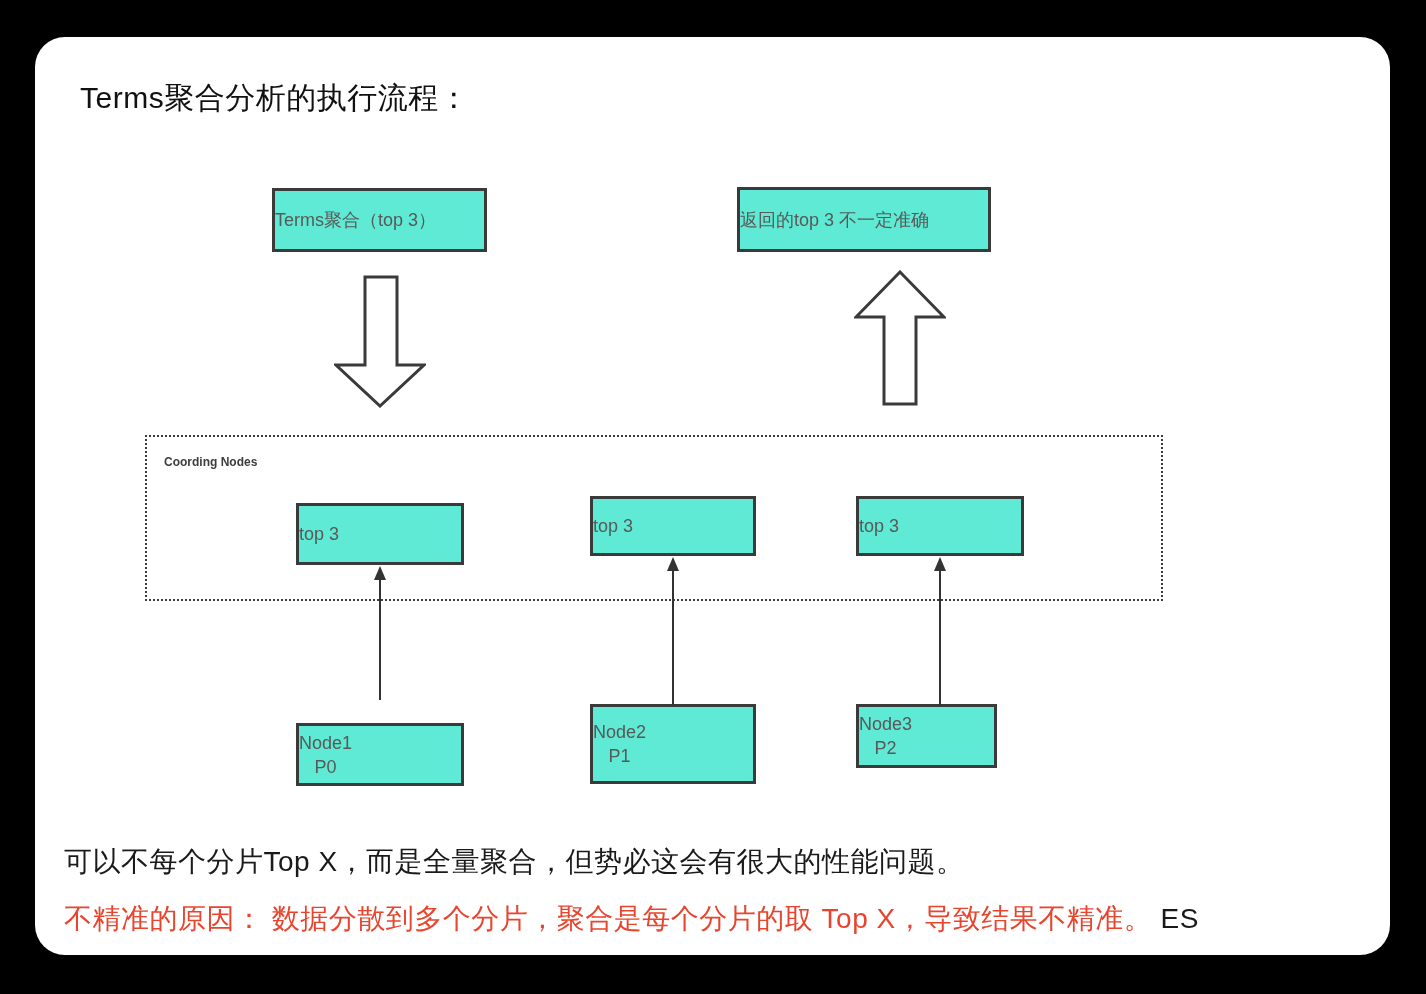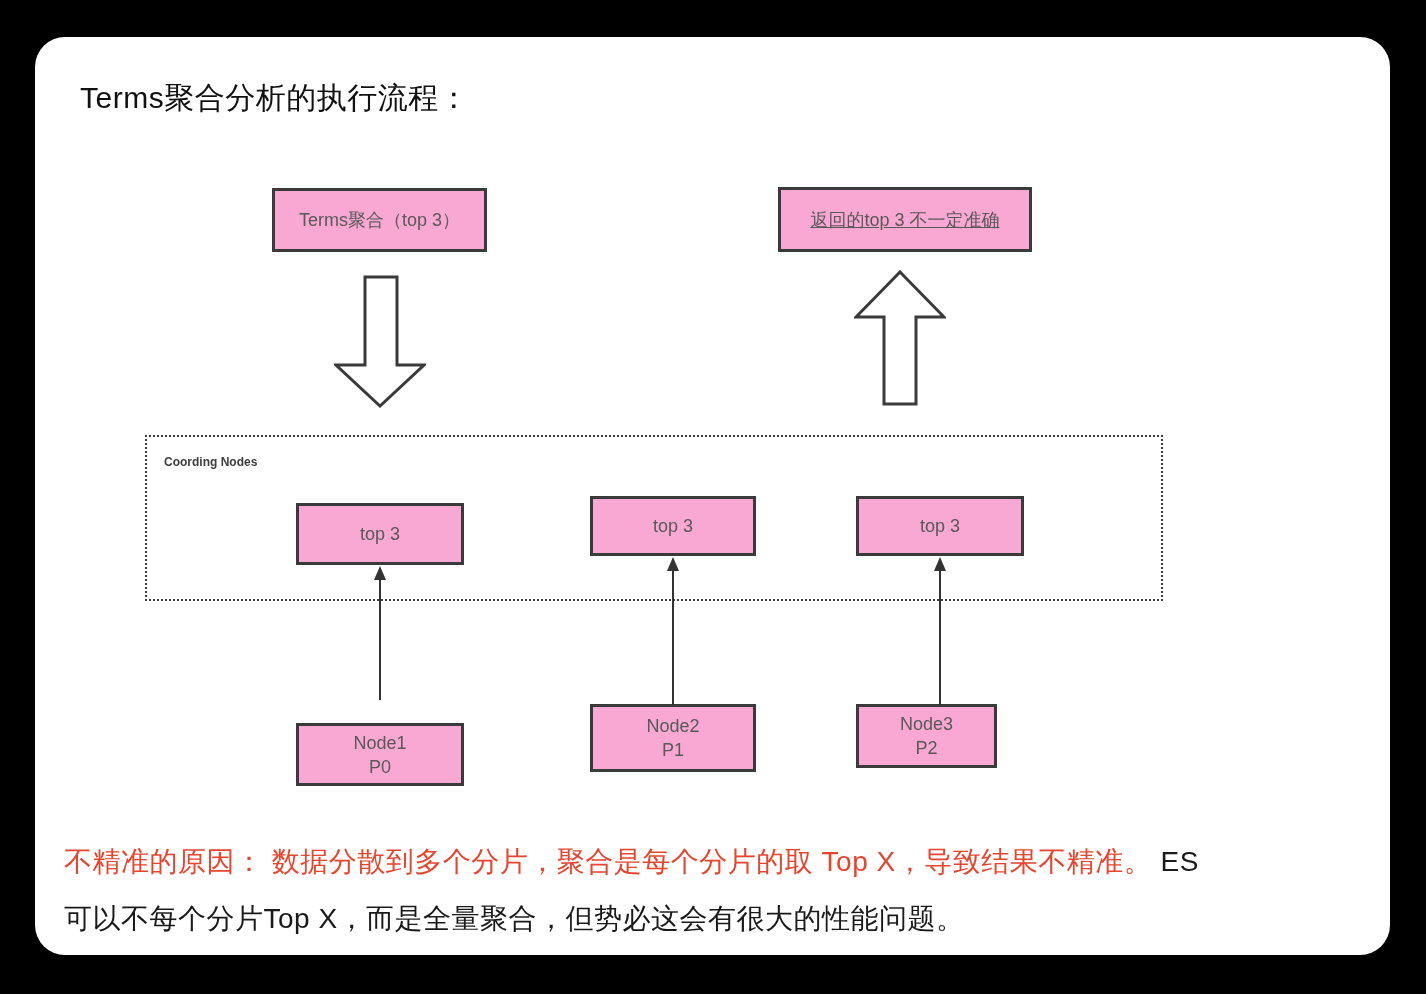--- a/index.html
+++ b/index.html
@@ -29,37 +29,36 @@
     top: 78px;
     margin: 0;
     font-size: 30px;
     font-weight: 500;
     color: #111111;
     letter-spacing: 0.5px;
   }
   .box {
     position: absolute;
     border: 3px solid var(--box-border, #3a3a3a);
-    background: #f9a8d4;
+    background: #5eead4;
     display: flex;
     align-items: center;
-    justify-content: center;
     text-align: center;
     color: #595959;
     font-size: 18px;
     box-sizing: border-box;
     z-index: 3;
   }
   .box-terms   { left: 272px; top: 188px; width: 215px; height: 64px; }
-  .box-result  { left: 778px; top: 187px; width: 254px; height: 65px; text-decoration: underline; }
+  .box-result  { left: 737px; top: 187px; width: 254px; height: 65px; }
   .box-top3-1  { left: 296px; top: 503px; width: 168px; height: 62px; }
   .box-top3-2  { left: 590px; top: 496px; width: 166px; height: 60px; }
   .box-top3-3  { left: 856px; top: 496px; width: 168px; height: 60px; }
   .box-node-1  { left: 296px; top: 699px; width: 168px; height: 63px; margin-top: 24px; }
-  .box-node-2  { left: 590px; top: 704px; width: 166px; height: 68px; }
+  .box-node-2  { left: 590px; top: 704px; width: 166px; height: 80px; }
   .box-node-3  { left: 856px; top: 704px; width: 141px; height: 64px; }
   .node-inner { line-height: 24px; }
   .block-arrow {
     position: absolute;
     z-index: 2;
   }
   .arrow-down { left: 334px; top: 275px; }
   .arrow-up   { left: 854px; top: 270px; }
   .dotted-group {
     position: absolute;
@@ -161,15 +160,15 @@
   </div>
 </div>
 <div class="box box-node-3">
   <div class="node-inner">
     <div>Node3</div>
     <div>P2</div>
   </div>
 </div>
 
 <div class="note">
+  <div>可以不每个分片Top X，而是全量聚合，但势必这会有很大的性能问题。</div>
   <div><span class="red">不精准的原因： 数据分散到多个分片，聚合是每个分片的取 Top X，导致结果不精准。</span> <span>ES</span></div>
-  <div>可以不每个分片Top X，而是全量聚合，但势必这会有很大的性能问题。</div>
 </div>
 
 </body></html>

